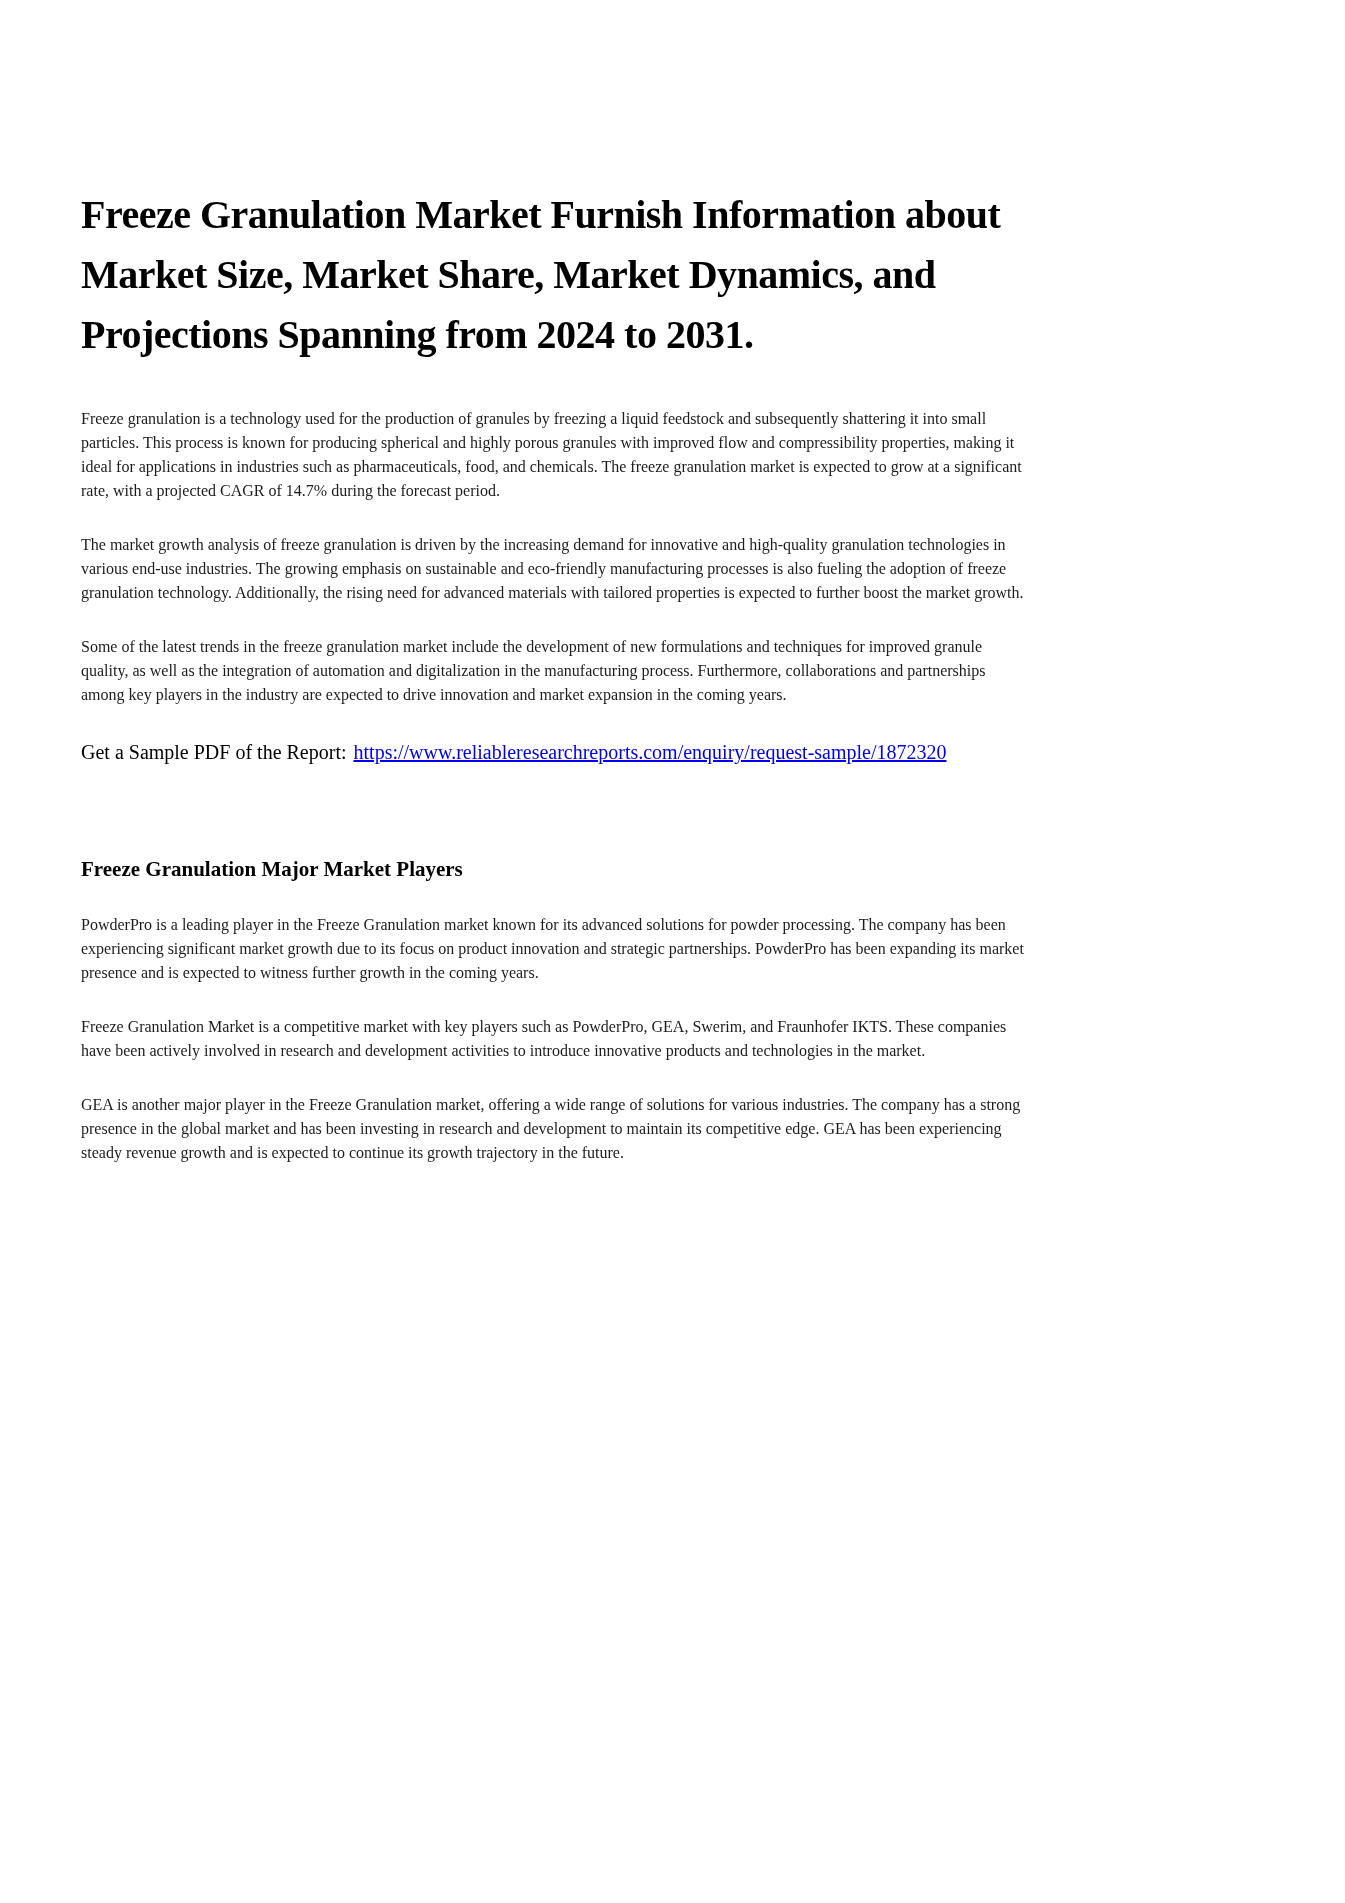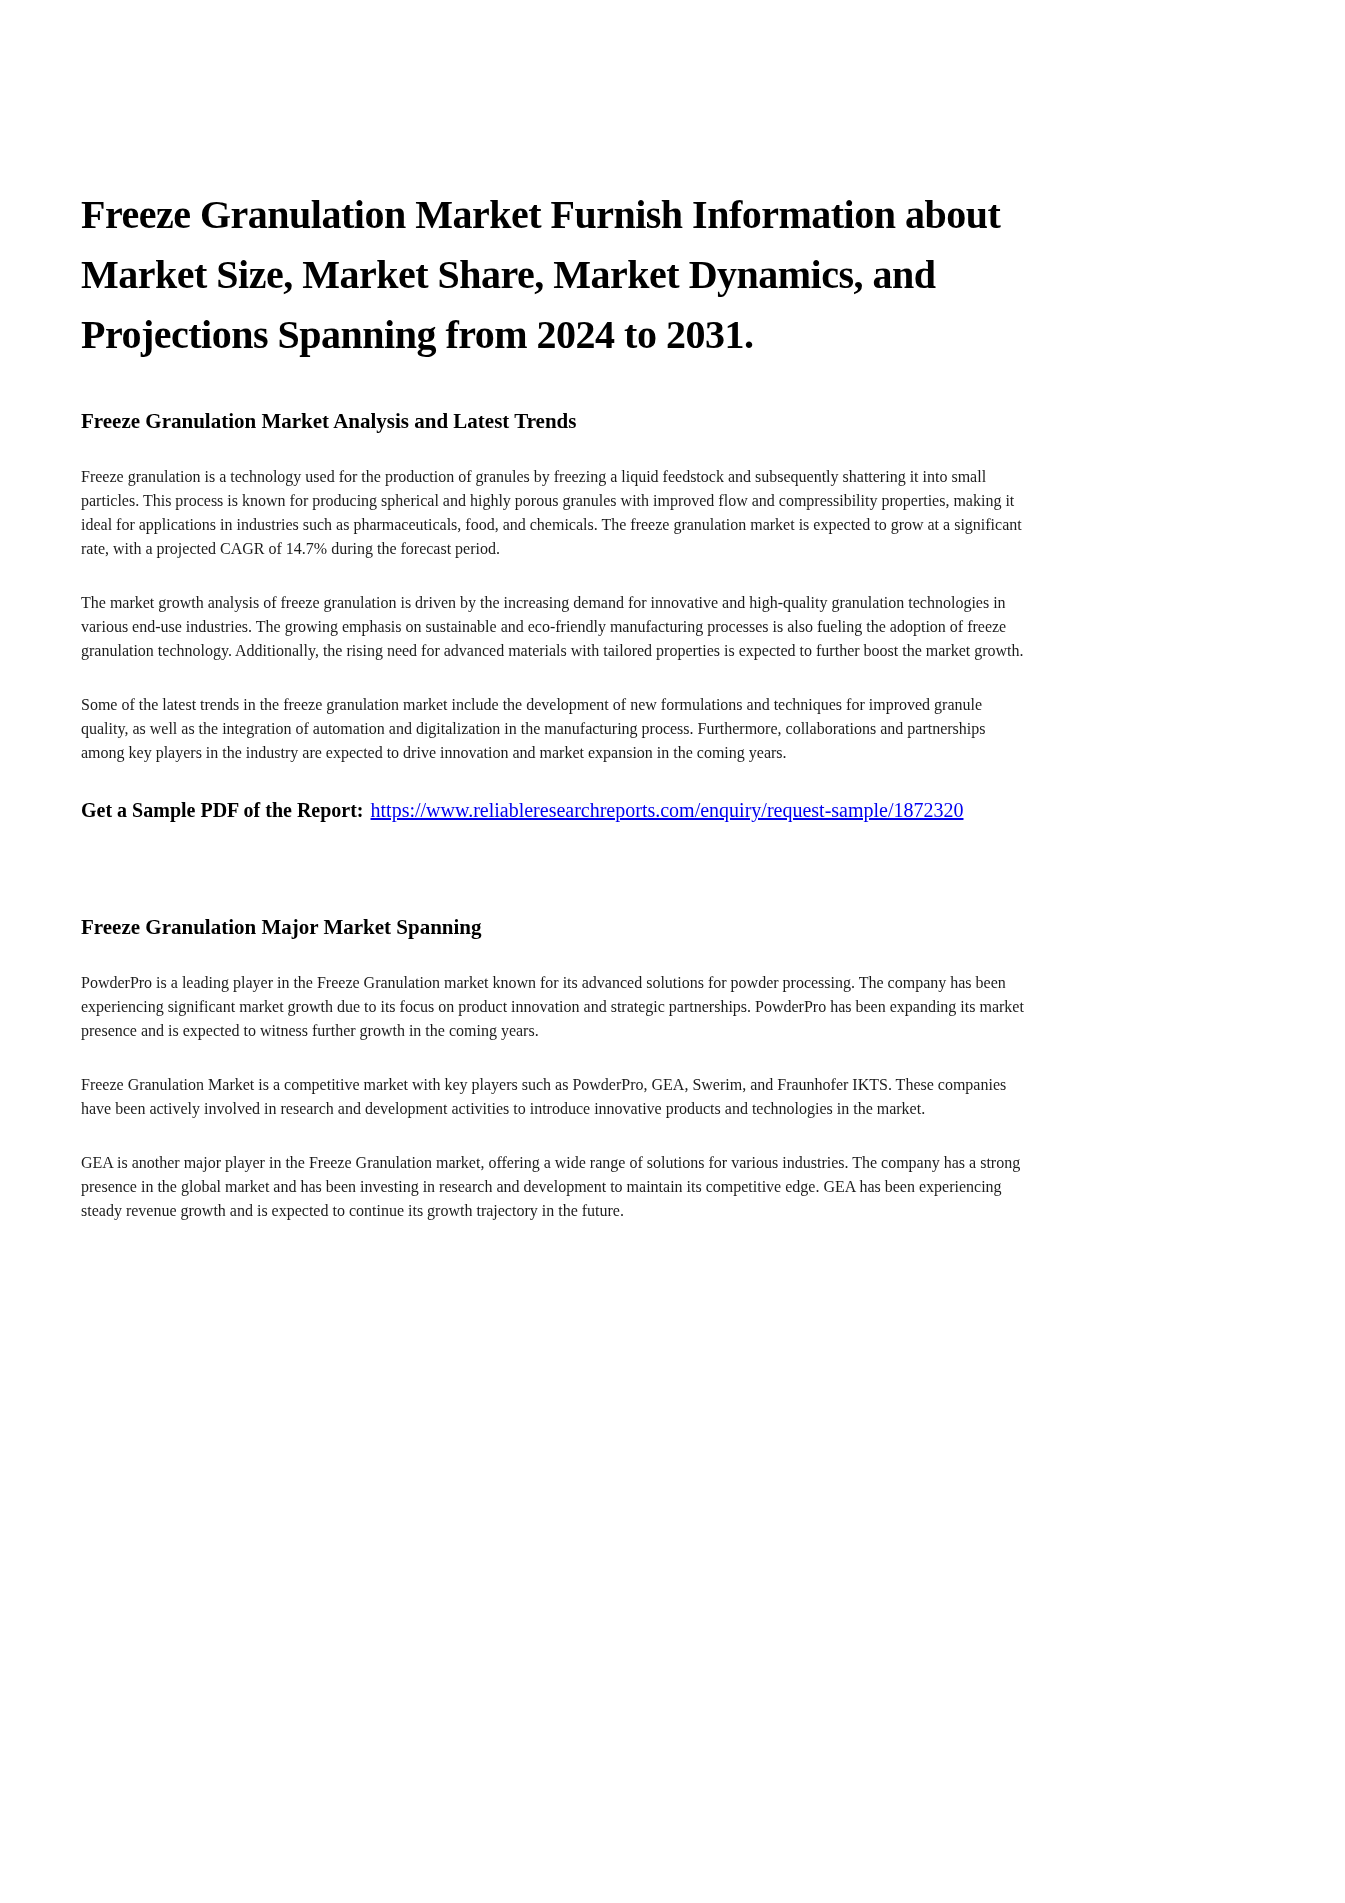--- a/index.html
+++ b/index.html
@@ -52,21 +52,21 @@
     color: #1c1c1c;
   }
 
   p.sample-line {
     font-size: 20px;
     line-height: 30px;
     margin-bottom: 30px;
   }
 
   .sample-label {
-    font-weight: bold;
+    font-weight: normal;
     color: #000000;
   }
 
   a.sample-link {
     color: #0000EE;
     text-decoration: underline;
     margin-left: 7px;
     overflow-wrap: break-word;
     text-align: right;
   }
@@ -76,35 +76,34 @@
   }
 </style>
 </head>
 <body>
 
 <div class="page">
   <div class="content">
 
     <h1 class="doc-title">Freeze Granulation Market Furnish Information about Market Size, Market Share, Market Dynamics, and Projections Spanning from 2024 to 2031.</h1>
 
-    <h2 class="section-heading">Freeze Granulation Market Analysis and Latest Trends</h2>
 
     <p class="body-para">Freeze granulation is a technology used for the production of granules by freezing a liquid feedstock and subsequently shattering it into small particles. This process is known for producing spherical and highly porous granules with improved flow and compressibility properties, making it ideal for applications in industries such as pharmaceuticals, food, and chemicals. The freeze granulation market is expected to grow at a significant rate, with a projected CAGR of 14.7% during the forecast period.</p>
 
     <p class="body-para">The market growth analysis of freeze granulation is driven by the increasing demand for innovative and high-quality granulation technologies in various end-use industries. The growing emphasis on sustainable and eco-friendly manufacturing processes is also fueling the adoption of freeze granulation technology. Additionally, the rising need for advanced materials with tailored properties is expected to further boost the market growth.</p>
 
     <p class="body-para">Some of the latest trends in the freeze granulation market include the development of new formulations and techniques for improved granule quality, as well as the integration of automation and digitalization in the manufacturing process. Furthermore, collaborations and partnerships among key players in the industry are expected to drive innovation and market expansion in the coming years.</p>
 
     <p class="sample-line">
       <span class="sample-label">Get a Sample PDF of the Report:</span><a class="sample-link" href="#">https://www.reliableresearchreports.com/enquiry/request-sample/1872320</a>
     </p>
 
     <div class="section-spacer"></div>
 
-    <h2 class="section-heading">Freeze Granulation Major Market Spanning</h2>
+    <h2 class="section-heading">Freeze Granulation Major Market Players</h2>
 
     <p class="body-para">PowderPro is a leading player in the Freeze Granulation market known for its advanced solutions for powder processing. The company has been experiencing significant market growth due to its focus on product innovation and strategic partnerships. PowderPro has been expanding its market presence and is expected to witness further growth in the coming years.</p>
 
     <p class="body-para">Freeze Granulation Market is a competitive market with key players such as PowderPro, GEA, Swerim, and Fraunhofer IKTS. These companies have been actively involved in research and development activities to introduce innovative products and technologies in the market.</p>
 
     <p class="body-para">GEA is another major player in the Freeze Granulation market, offering a wide range of solutions for various industries. The company has a strong presence in the global market and has been investing in research and development to maintain its competitive edge. GEA has been experiencing steady revenue growth and is expected to continue its growth trajectory in the future.</p>
 
 
   </div>
 </div>

